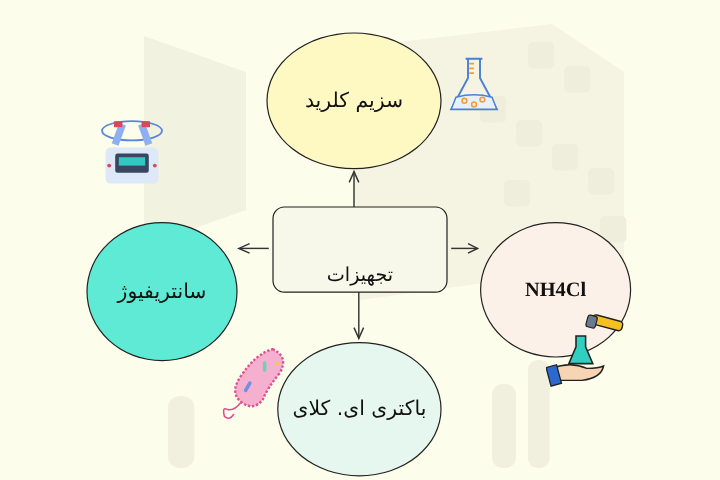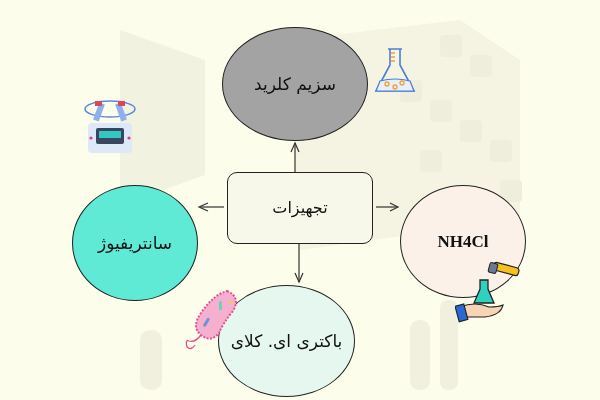--- a/index.html
+++ b/index.html
@@ -1,21 +1,21 @@
 <!DOCTYPE html>
 <html><head>
 <meta charset="utf-8">
 <style>
   html, body { margin:0; padding:0; }
   body { width:600px; height:400px; overflow:hidden; background:#fdfdec; font-family:"DejaVu Sans", sans-serif; }
   .canvas { position:relative; width:600px; height:400px; background:#fdfdeb; }
   .wm { position:absolute; left:0; top:0; }
   .node { position:absolute; display:flex; align-items:center; justify-content:center; text-align:center; border:1.3px solid #222; box-sizing:border-box; color:#111; }
   .ellipse { border-radius:50%; font-size:17px; }
-  .center { border-radius:10px; background:#f8f8ea; font-size:16px; line-height:28px; flex-direction:row; }
+  .center { border-radius:10px; background:#f8f8ea; font-size:16px; line-height:28px; flex-direction:column;justify-content:flex-end; }
   .label { direction:rtl; white-space:nowrap; }
   .latin { direction:ltr; font-family:Liberation Serif, serif; font-weight:bold; font-size:17px; }
   svg.edges { position:absolute; left:0; top:0; }
   .icon { position:absolute; }
 </style>
 </head>
 <body>
 
 <div class="canvas">
 
@@ -50,33 +50,33 @@
       <polyline points="390,203 398,207 390,211"></polyline>
       <line x1="299" y1="242" x2="299" y2="282"></line>
       <polyline points="295,273 299,282 303,273"></polyline>
     </g>
   </svg>
 
   <div class="node center" style="left:227px; top:172px; width:146px; height:72px;">
     <span class="label">تجهیزات</span>
   </div>
 
-  <div class="node ellipse" style="left:222px; top:27px; width:146px; height:114px; background:#a3a3a3;">
+  <div class="node ellipse" style="left:222px; top:27px; width:146px; height:114px; background:#fef9c3;">
     <span class="label">سزیم کلرید</span>
   </div>
 
   <div class="node ellipse" style="left:72px; top:185px; width:126px; height:116px; background:#5eead4;">
     <span class="label">سانتریفیوژ</span>
   </div>
 
   <div class="node ellipse" style="left:400px; top:185px; width:126px; height:113px; background:#fbf1e8;">
     <span class="latin">NH4Cl</span>
   </div>
 
-  <div class="node ellipse" style="left:218px; top:285px; width:137px; height:112px; background:#e6f7ef;text-align:right;">
+  <div class="node ellipse" style="left:231px; top:285px; width:137px; height:112px; background:#e6f7ef;text-align:right;">
     <span class="label">باکتری ای. کلای</span>
   </div>
 
   <svg class="icon" style="left:370px; top:45px;" width="56" height="52">
     <path d="M18 4 H32 M20 4 V20 L6 46 H44 L30 20 V4" fill="none" stroke="#4a7fd6" stroke-width="1.6"></path>
     <path d="M10 36 Q25 32 40 36 L44 46 H6 Z" fill="#eaf0fb" stroke="#4a7fd6" stroke-width="1.2"></path>
     <g stroke="#f0a030" stroke-width="1.5">
         <line x1="21" y1="8" x2="25" y2="8"></line>
         <line x1="21" y1="12" x2="25" y2="12"></line>
         <line x1="21" y1="16" x2="25" y2="16"></line>

